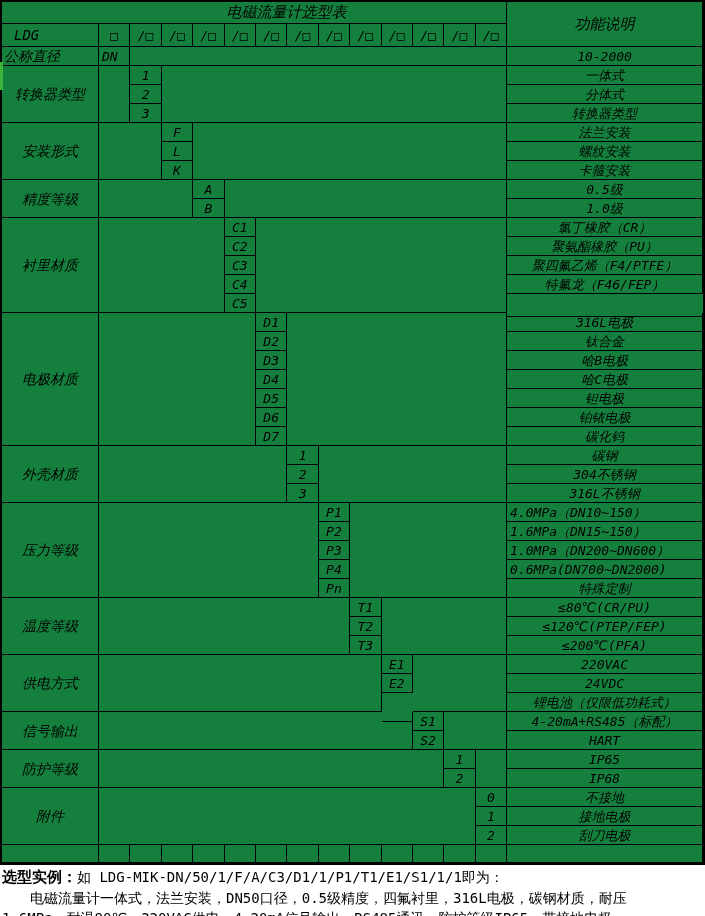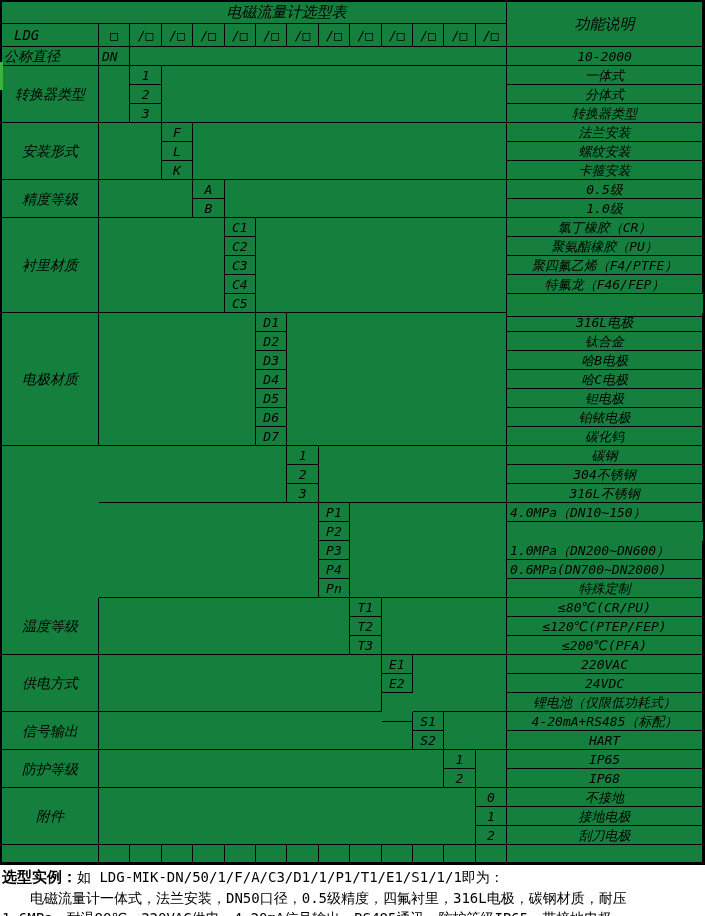--- a/index.html
+++ b/index.html
@@ -114,32 +114,35 @@
       <div class="cell func" style="grid-area: 19 / 15 / 20 / 16;">哈B电极</div>
       <div class="cell code" style="grid-area: 20 / 7 / 21 / 8;">D4</div>
       <div class="cell func" style="grid-area: 20 / 15 / 21 / 16;">哈C电极</div>
       <div class="cell code" style="grid-area: 21 / 7 / 22 / 8;">D5</div>
       <div class="cell func" style="grid-area: 21 / 15 / 22 / 16;">钽电极</div>
       <div class="cell code" style="grid-area: 22 / 7 / 23 / 8;">D6</div>
       <div class="cell func" style="grid-area: 22 / 15 / 23 / 16;">铂铱电极</div>
       <div class="cell code" style="grid-area: 23 / 7 / 24 / 8;">D7</div>
       <div class="cell func" style="grid-area: 23 / 15 / 24 / 16;">碳化钨</div>
       <div class="cell filler" style="grid-area: 17 / 8 / 24 / 15;"></div>
+      <div class="cell label" style="grid-area: 24 / 1 / 27 / 2;">外壳材质</div>
       <div class="cell filler" style="grid-area: 24 / 2 / 27 / 8;"></div>
       <div class="cell code" style="grid-area: 24 / 8 / 25 / 9;">1</div>
       <div class="cell func" style="grid-area: 24 / 15 / 25 / 16;">碳钢</div>
       <div class="cell code" style="grid-area: 25 / 8 / 26 / 9;">2</div>
       <div class="cell func" style="grid-area: 25 / 15 / 26 / 16;">304不锈钢</div>
       <div class="cell code" style="grid-area: 26 / 8 / 27 / 9;">3</div>
       <div class="cell func" style="grid-area: 26 / 15 / 27 / 16;">316L不锈钢</div>
       <div class="cell filler" style="grid-area: 24 / 9 / 27 / 15;"></div>
+      <div class="cell label" style="grid-area: 27 / 1 / 32 / 2;">压力等级</div>
       <div class="cell filler" style="grid-area: 27 / 2 / 32 / 9;"></div>
       <div class="cell code" style="grid-area: 27 / 9 / 28 / 10;">P1</div>
       <div class="cell func fleft" style="grid-area: 27 / 15 / 28 / 16;">4.0MPa（DN10~150）</div>
       <div class="cell code" style="grid-area: 28 / 9 / 29 / 10;">P2</div>
+      <div class="cell func fleft" style="grid-area: 28 / 15 / 29 / 16;">1.6MPa（DN15~150）</div>
       <div class="cell code" style="grid-area: 29 / 9 / 30 / 10;">P3</div>
       <div class="cell func fleft" style="grid-area: 29 / 15 / 30 / 16;">1.0MPa（DN200~DN600）</div>
       <div class="cell code" style="grid-area: 30 / 9 / 31 / 10;">P4</div>
       <div class="cell func fleft" style="grid-area: 30 / 15 / 31 / 16;">0.6MPa(DN700~DN2000)</div>
       <div class="cell code" style="grid-area: 31 / 9 / 32 / 10;">Pn</div>
       <div class="cell func" style="grid-area: 31 / 15 / 32 / 16;">特殊定制</div>
       <div class="cell filler" style="grid-area: 27 / 10 / 32 / 15;"></div>
       <div class="cell label" style="grid-area: 32 / 1 / 35 / 2;">温度等级</div>
       <div class="cell filler" style="grid-area: 32 / 2 / 35 / 10;"></div>
       <div class="cell code" style="grid-area: 32 / 10 / 33 / 11;">T1</div>

